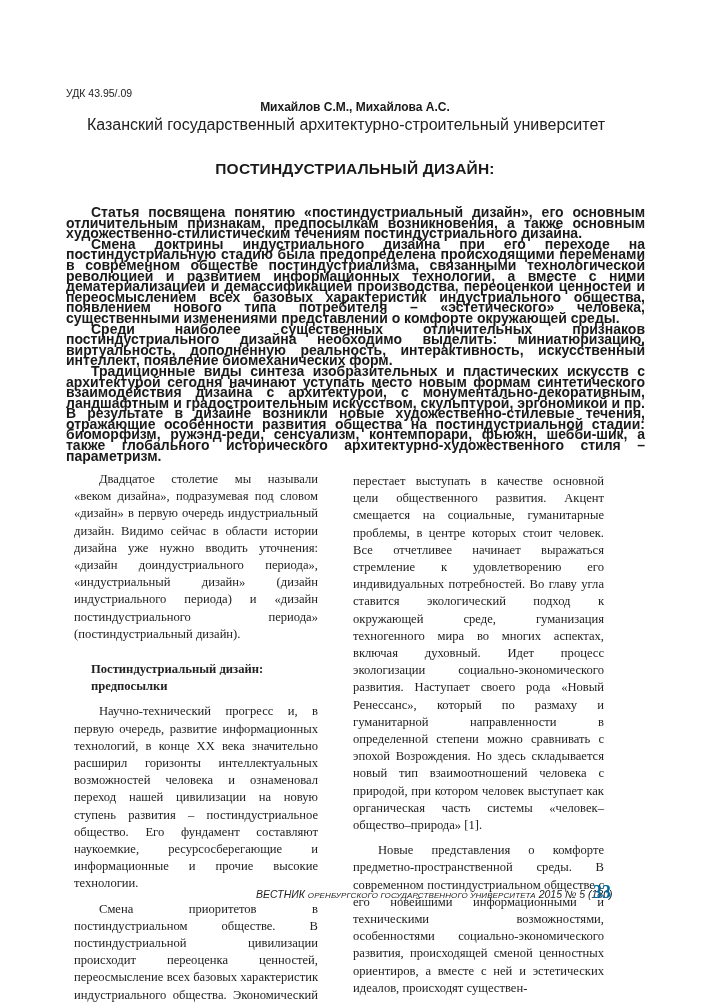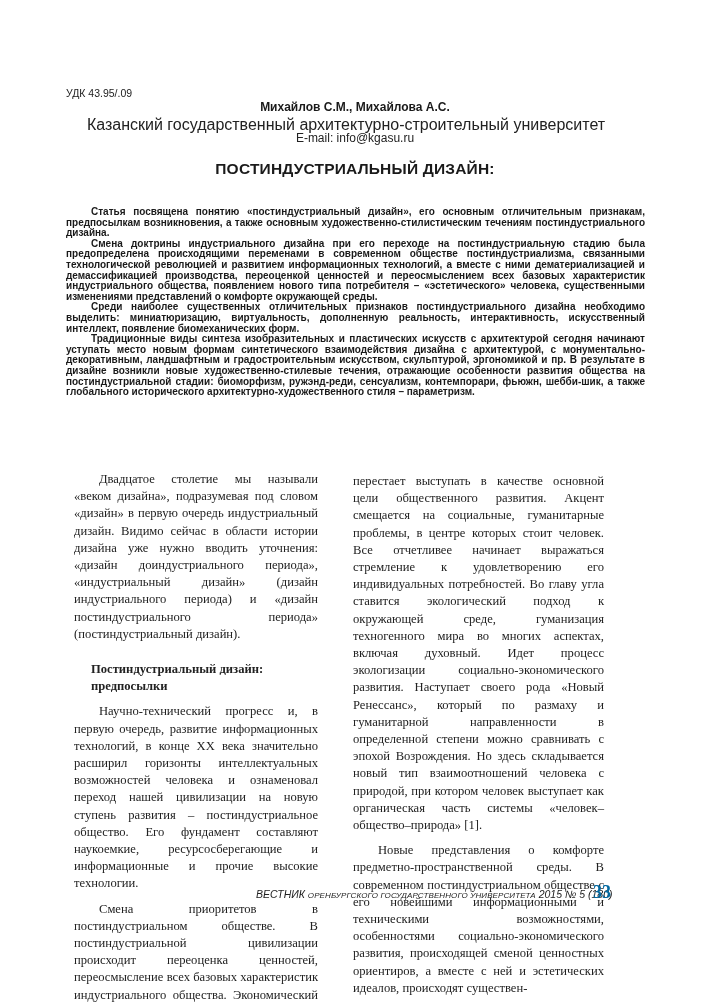--- a/index.html
+++ b/index.html
@@ -8,21 +8,21 @@
 
   .udk { position: absolute; left: 66px; top: 87px; font-family: "Liberation Sans", sans-serif; font-size: 10.5px; color: #222; }
 
   .authors { position: absolute; left: 0; width: 710px; top: 100px; text-align: center; font-family: "Liberation Sans", sans-serif; font-weight: bold; font-size: 12px; color: #1a1a1a; }
   .affil { position: absolute; left: 0; width: 692px; top: 116px; text-align: center; font-family: "Liberation Sans", sans-serif; font-size: 16px; color: #222; }
   .email { position: absolute; left: 0; width: 710px; top: 131px; text-align: center; font-family: "Liberation Sans", sans-serif; font-size: 12px; color: #222; }
 
   .title { position: absolute; left: 0; width: 710px; top: 160px; text-align: center; font-family: "Liberation Sans", sans-serif; font-weight: bold; font-size: 15.5px; line-height: 18px; color: #1a1a1a; letter-spacing: 0.2px; }
   .title div { white-space: nowrap; }
 
-  .abstract { position: absolute; left: 66px; top: 207px; width: 579px; font-family: "Liberation Sans", sans-serif; font-weight: bold; font-size: 10px; line-height: 10.6px; color: #1a1a1a; }
+  .abstract { position: absolute; left: 66px; top: 207px; width: 579px; font-family: "Liberation Sans", sans-serif; font-weight: bold; font-size: 14px; line-height: 10.6px; color: #1a1a1a; }
   .abstract p { margin: 0; text-indent: 25px; text-align: justify; }
 
   .col { position: absolute; top: 463px; width: 260px; font-family: "Liberation Serif", serif; font-size: 12.6px; line-height: 17.2px; color: #222; }
   .col.left { left: 66px; }
   .col.right { left: 345px; top: 465px; width: 267px; }
   .col p { margin: 8px; text-indent: 25px; text-align: justify; }
   .col p.noindent { text-indent: 0; }
   .col .section-head { margin-top: 18px; padding-left: 25px; font-weight: bold; text-indent: 0; }
   .col .section-head .light { font-weight: bold; }
 
@@ -31,21 +31,20 @@
   .page-num { position: absolute; top: 882px; left: 593px; font-family: "Liberation Serif", serif; font-weight: bold; font-size: 18px; color: #0369a1; }
 </style>
 </head>
 <body>
 
 <div class="page">
 
   <div class="udk">УДК 43.95/.09</div>
   <div class="authors">Михайлов С.М., Михайлова А.С.</div>
   <div class="affil">Казанский государственный архитектурно-строительный университет</div>
-  <div class="email">E-mail: info@kgasu.ru</div>
 
   <div class="title">
     <div>ПОСТИНДУСТРИАЛЬНЫЙ ДИЗАЙН:</div>
   </div>
 
   <div class="abstract">
     <p>Статья посвящена понятию «постиндустриальный дизайн», его основным отличительным признакам, предпосылкам возникновения, а также основным художественно-стилистическим течениям постиндустриального дизайна.</p>
     <p>Смена доктрины индустриального дизайна при его переходе на постиндустриальную стадию была предопределена происходящими переменами в современном обществе постиндустриализма, связанными технологической революцией и развитием информационных технологий, а вместе с ними дематериализацией и демассификацией производства, переоценкой ценностей и переосмыслением всех базовых характеристик индустриального общества, появлением нового типа потребителя – «эстетического» человека, существенными изменениями представлений о комфорте окружающей среды.</p>
     <p>Среди наиболее существенных отличительных признаков постиндустриального дизайна необходимо выделить: миниатюризацию, виртуальность, дополненную реальность, интерактивность, искусственный интеллект, появление биомеханических форм.</p>
     <p>Традиционные виды синтеза изобразительных и пластических искусств с архитектурой сегодня начинают уступать место новым формам синтетического взаимодействия дизайна с архитектурой, с монументально-декоративным, ландшафтным и градостроительным искусством, скульптурой, эргономикой и пр. В результате в дизайне возникли новые художественно-стилевые течения, отражающие особенности развития общества на постиндустриальной стадии: биоморфизм, ружэнд-реди, сенсуализм, контемпорари, фьюжн, шебби-шик, а также глобального исторического архитектурно-художественного стиля – параметризм.</p>

